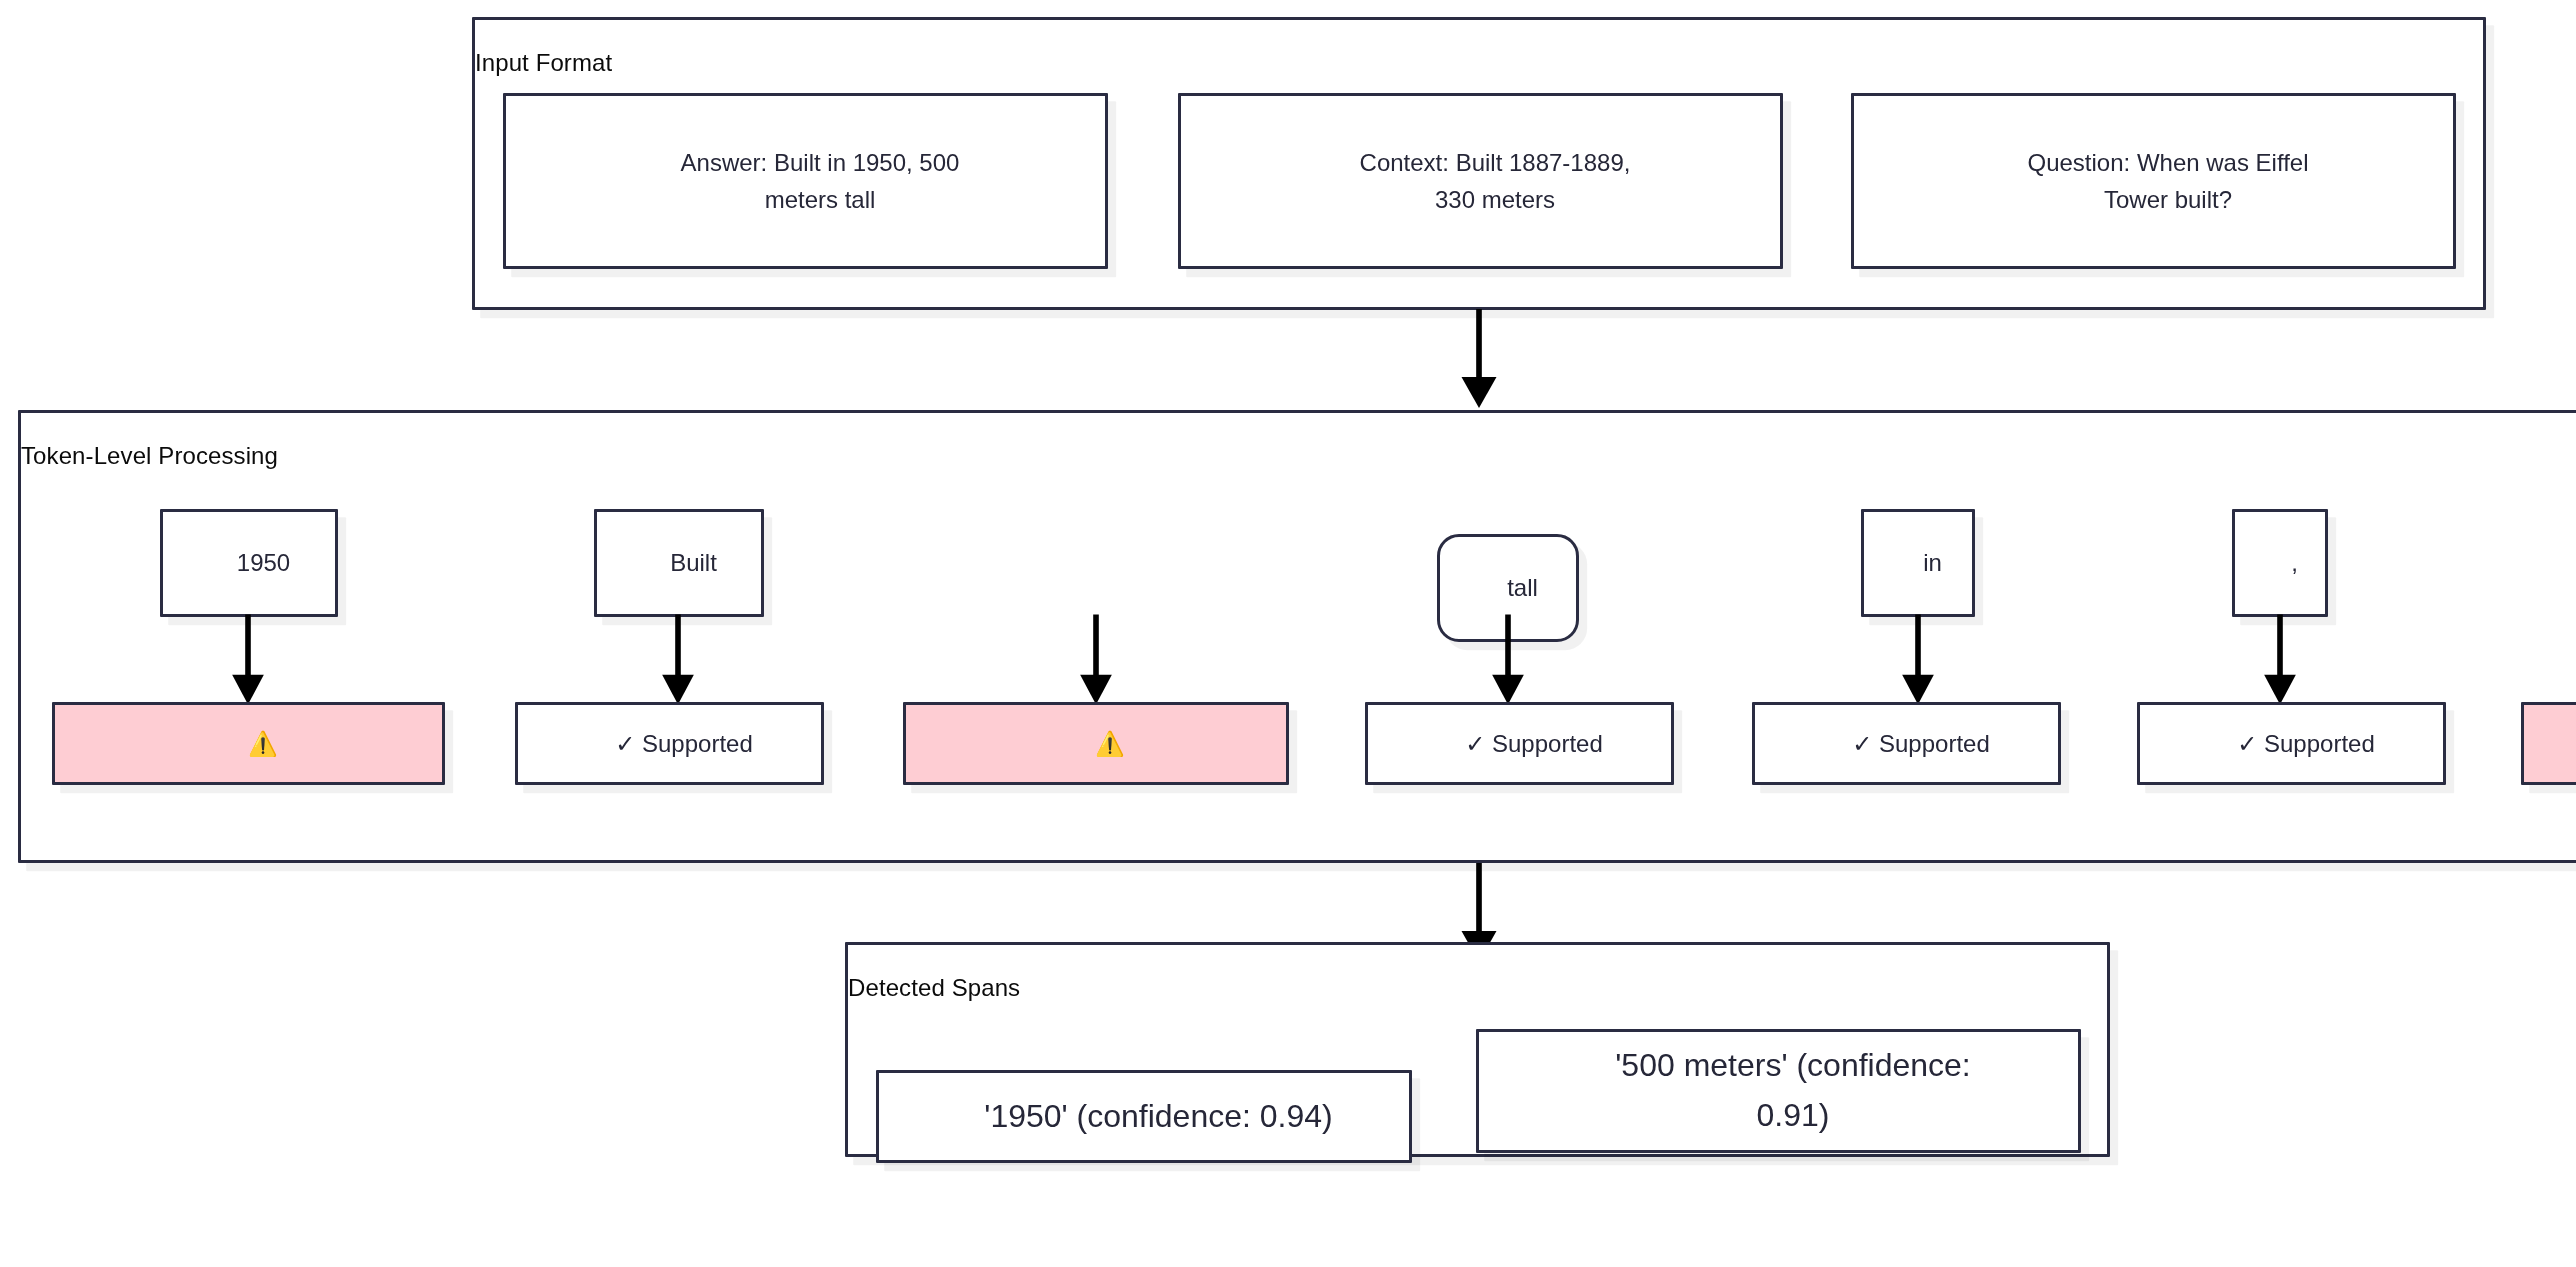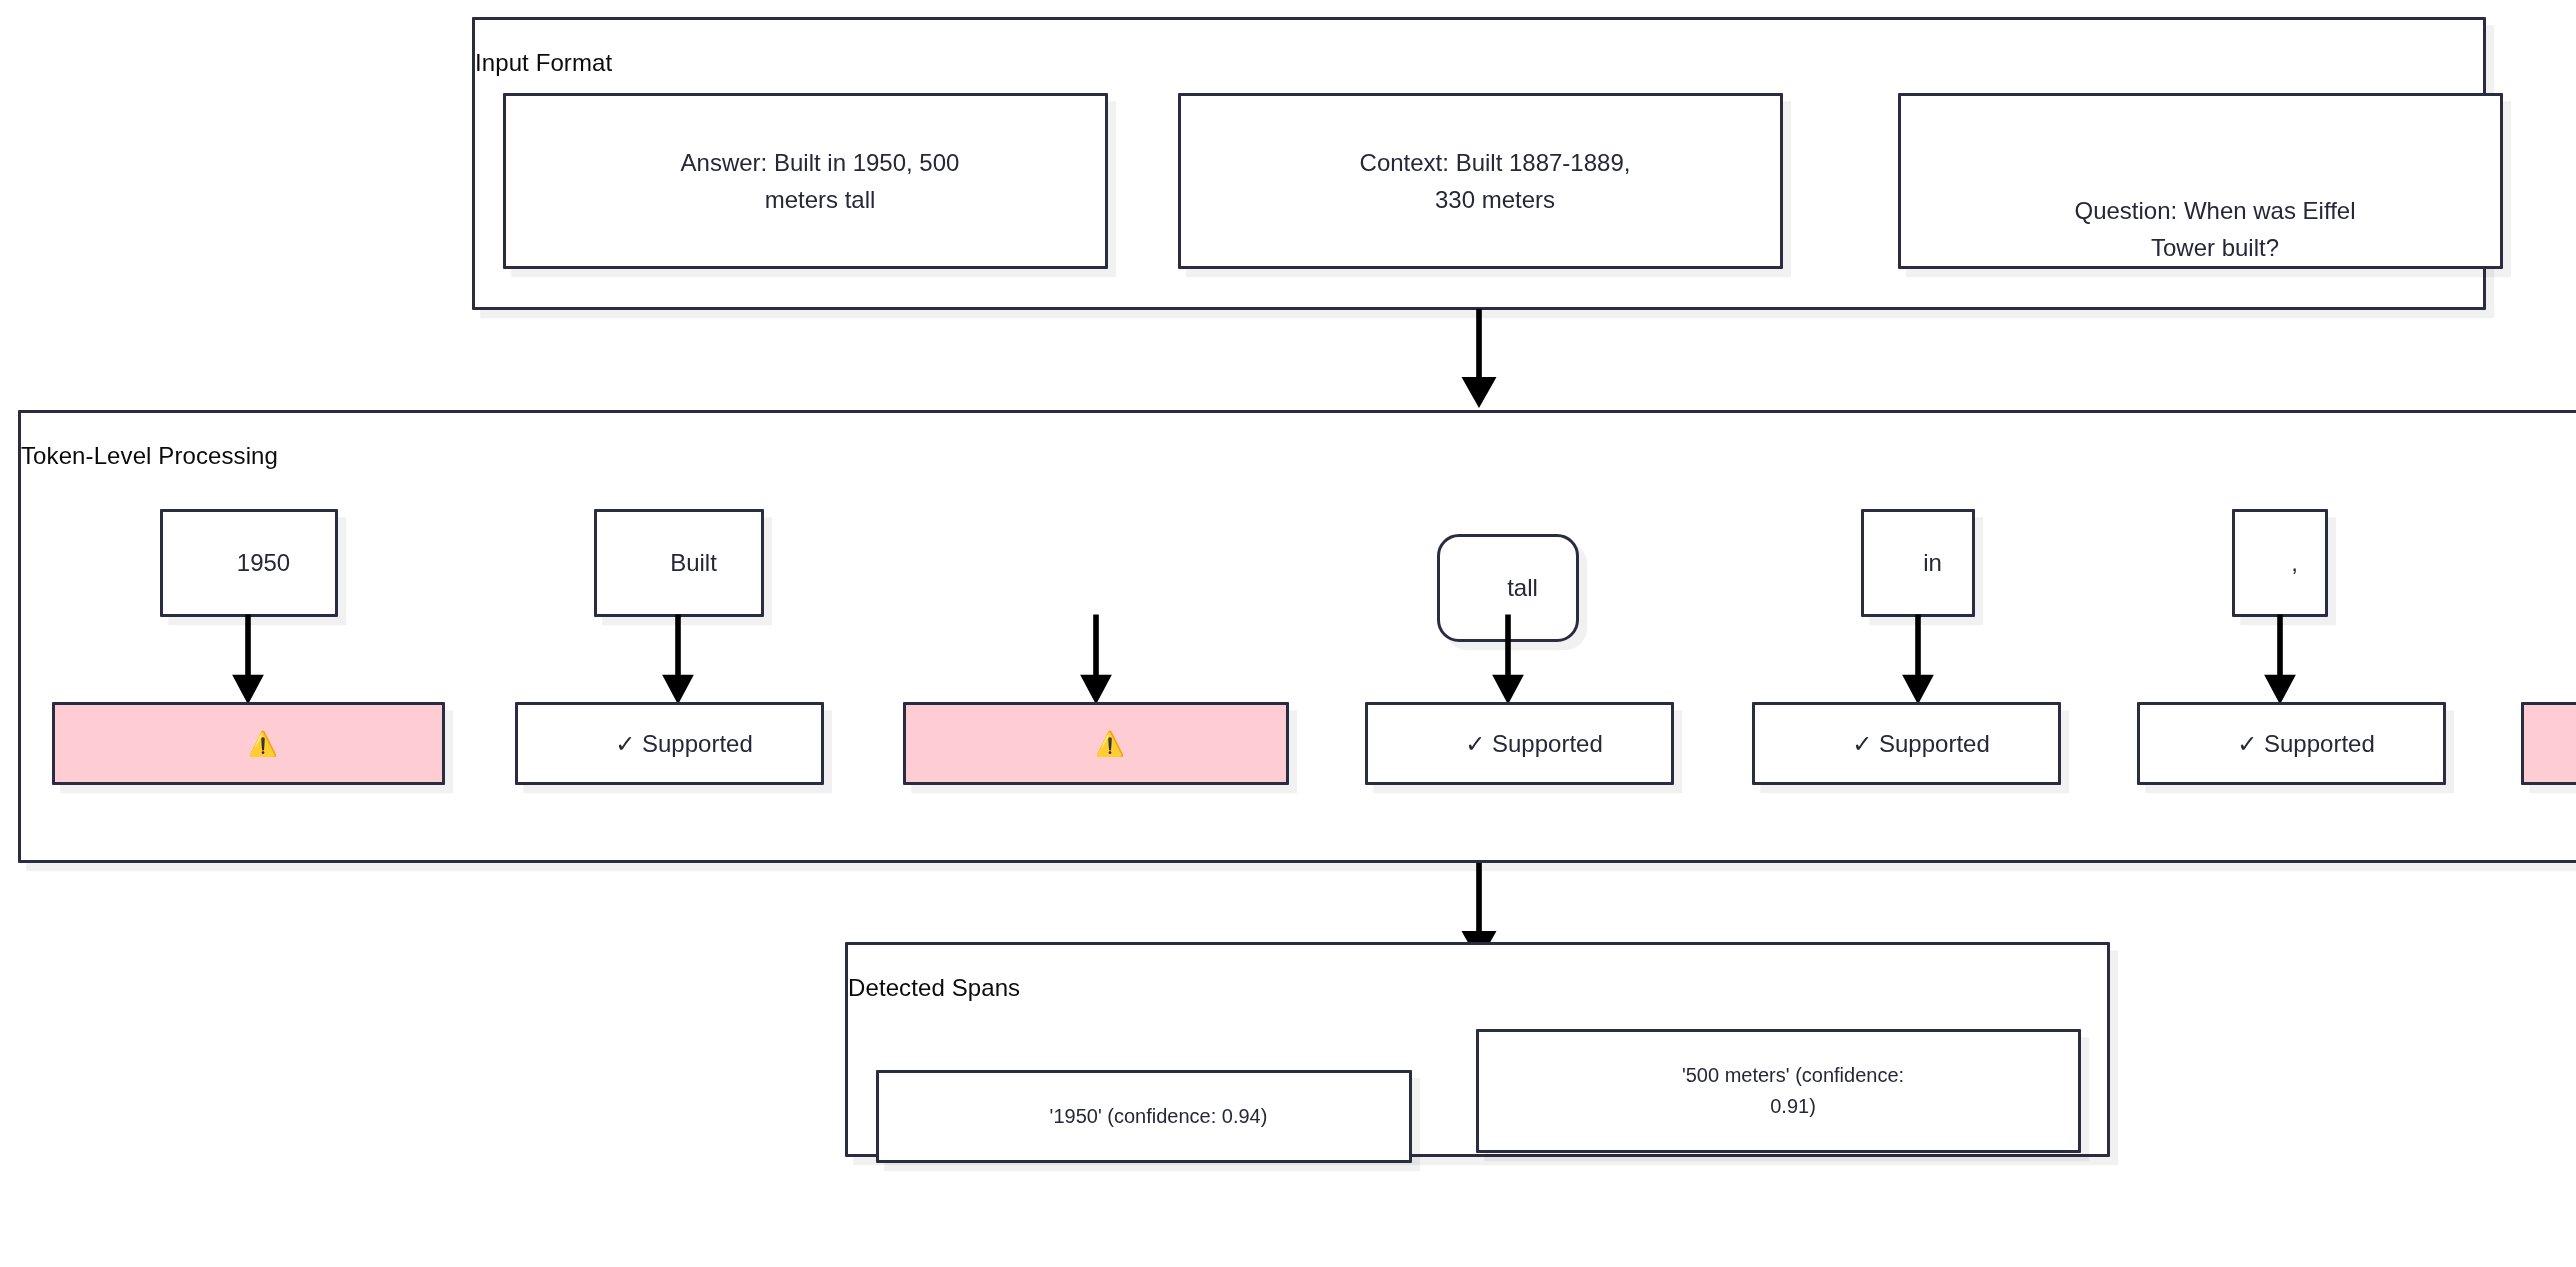--- a/index.html
+++ b/index.html
@@ -80,21 +80,21 @@
     pointer-events: none;
   }
   .arrow svg { display: block; overflow: visible; }
 
   
   .token-box .node-label,
   .status-box .node-label {
     font-size: 24px;
   }
   .span-box .node-label {
-    font-size: 20px;
+    font-size: 32px;
   }
 </style>
 </head>
 <body>
 
 <div id="stage">
 
   <div class="cluster" style="left:472px; top:16.5px; width:2014px; height:293px;">
     <div class="cluster-title" style="top:30px;">Input Format</div>
   </div>
@@ -102,21 +102,21 @@
   <div class="node" style="left:503px; top:93px; width:605px; height:176px;">
     <span class="node-label">Answer: Built in 1950, 500
 meters tall</span>
   </div>
 
   <div class="node" style="left:1178px; top:93px; width:605px; height:176px;">
     <span class="node-label">Context: Built 1887-1889,
 330 meters</span>
   </div>
 
-  <div class="node" style="left:1898px; top:93px; width:605px; height:176px;align-items:flex-end;">
+  <div class="node" style="left:1851px; top:93px; width:605px; height:176px;">
     <span class="node-label">Question: When was Eiffel
 Tower built?</span>
   </div>
 
   <div class="arrow" style="left:1453px; top:309px; width:52px; height:101px;">
     <svg width="52" height="101" viewBox="0 0 100 196">
       <line x1="50" y1="0" x2="50" y2="150" stroke="#000" stroke-width="11"></line>
       <polygon points="50,192 16,132 84,132" fill="#000"></polygon>
     </svg>
   </div>

